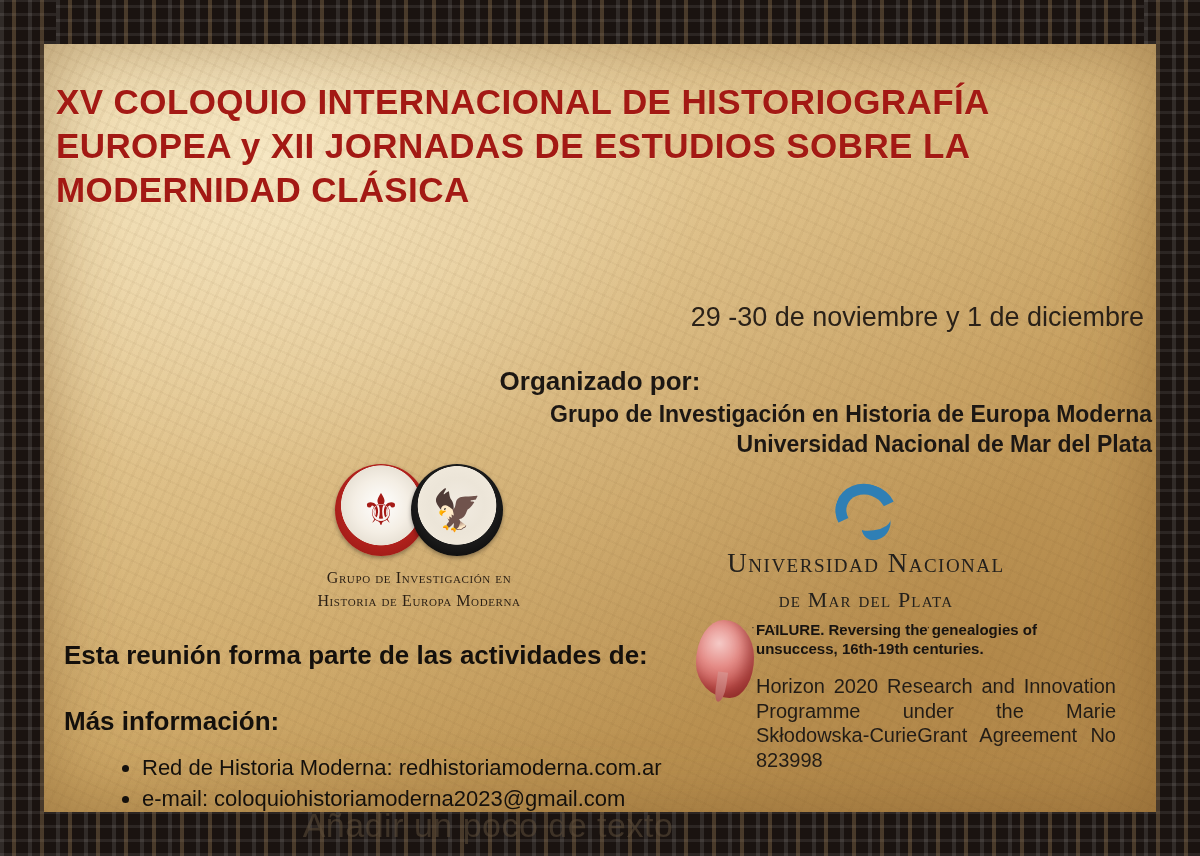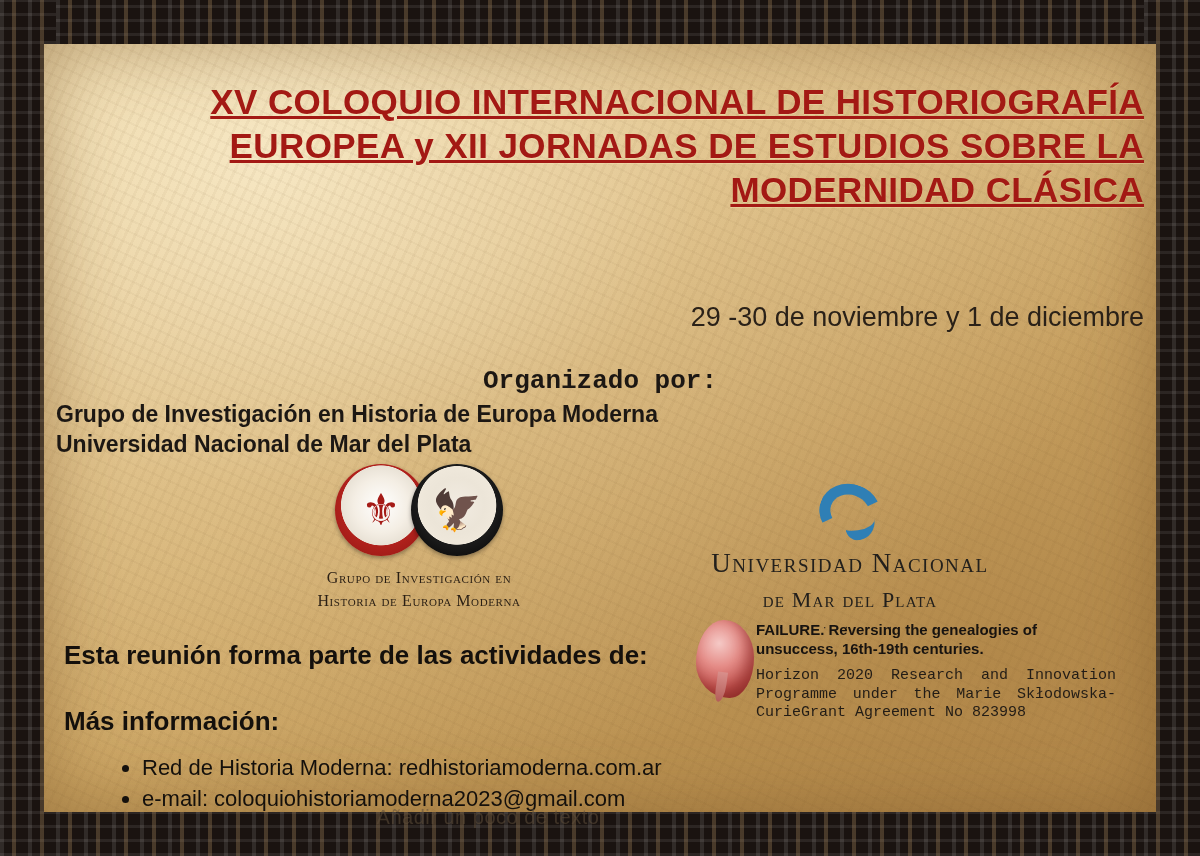--- a/index.html
+++ b/index.html
@@ -79,28 +79,27 @@
     width: 1088px;
     height: 768px;
   }
 
   
   .title {
     position: absolute;
     top: 36px;
     left: 0;
     width: 1088px;
-    text-align: right;
+    text-align: left;
     color: #a31914;
     font-weight: bold;
     font-size: 35px;
     line-height: 1.26;
     letter-spacing: 0.4px;
     text-shadow: 0 1px 0 rgba(255,235,190,0.35);
-    text-decoration: underline;
   }
 
   .city {
     position: absolute;
     top: 210px;
     left: 0;
     width: 1088px;
     text-align: center;
     color: #1c1713;
     font-weight: bold;
@@ -119,28 +118,27 @@
 
   .org-label {
     position: absolute;
     top: 322px;
     left: 0;
     width: 1088px;
     text-align: center;
     color: #1c1713;
     font-weight: bold;
     font-size: 26px;
-    font-family: Liberation Mono, monospace;
   }
   .org-lines {
     position: absolute;
     top: 355px;
-    left: 0;
-    width: 1088px;
-    text-align: left;
+    left: 8px;
+    width: 1088px;
+    text-align: right;
     color: #1c1713;
     font-weight: bold;
     font-size: 23px;
     line-height: 1.32;
   }
 
   
   .logo-gihem {
     position: absolute;
     left: 218px;
@@ -192,21 +190,21 @@
     color: #2a1f14;
     font-family: "Liberation Serif", serif;
     font-size: 16px;
     font-variant: small-caps;
     letter-spacing: 0.6px;
     line-height: 1.45;
   }
 
   .logo-unmdp {
     position: absolute;
-    left: 604px;
+    left: 620px;
     top: 440px;
     width: 380px;
     text-align: center;
   }
   .unmdp-mark {
     width: 62px;
     height: 56px;
     margin: 0 auto 8px auto;
     position: relative;
   }
@@ -281,26 +279,25 @@
     transform: rotate(8deg);
   }
   .eu-title {
     color: #171310;
     font-weight: bold;
     font-size: 15px;
     line-height: 1.28;
     margin-top: 8px;
   }
   .eu-body {
-    margin-top: 9px;
+    margin-top: 16px;
     color: #221c16;
-    font-size: 15px;
+    font-size: 20px;
     line-height: 1.22;
     text-align: justify;
-    font-family: Liberation Mono, monospace;
   }
 
   
   .part-of {
     position: absolute;
     left: 8px;
     top: 596px;
     color: #14100c;
     font-weight: bold;
     font-size: 26px;
@@ -326,21 +323,21 @@
   .info-list li { margin: 0; }
 
   
   .ghost-text {
     position: absolute;
     left: 0;
     top: 806px;
     width: 976px;
     text-align: center;
     color: rgba(95,78,58,0.55);
-    font-size: 20px;
+    font-size: 34px;
     letter-spacing: 0.5px;
     pointer-events: none;
   }
 </style>
 </head>
 <body>
 
 <div class="poster">
 
   <div class="border-band border-top"></div>

